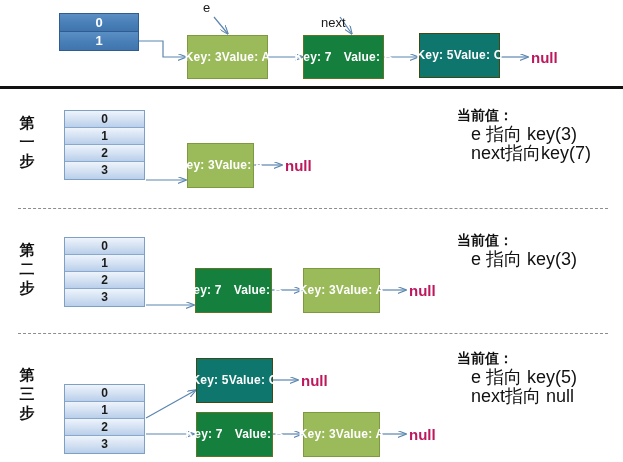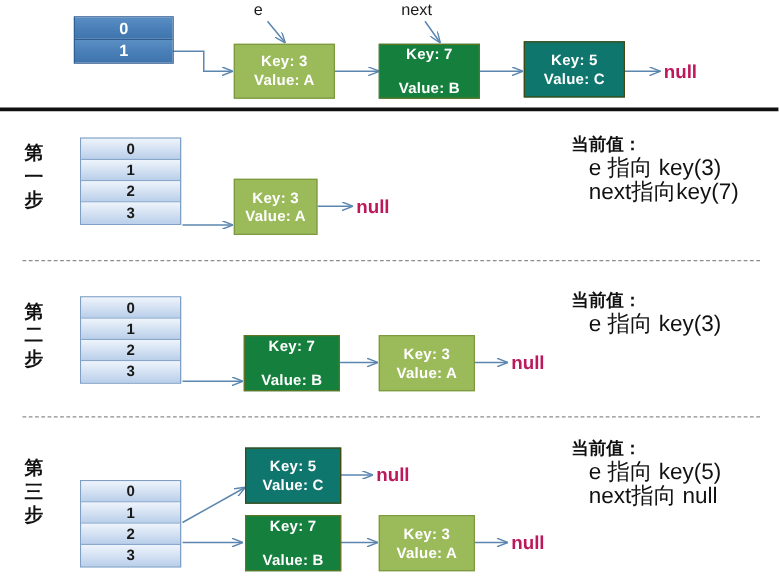--- a/index.html
+++ b/index.html
@@ -55,21 +55,21 @@
     border-bottom: 1px solid #8aa8cb;
     box-sizing: border-box;
   }
   .arr-lite .cell:last-child { border-bottom: none; }
 
   
   .node {
     position: absolute;
     box-sizing: border-box;
     display: flex;
-    flex-direction: column;
+    flex-direction: row;
     justify-content: center;
     align-items: center;
     color: #ffffff;
     font-size: 12px;
     font-weight: bold;
     letter-spacing: 0.2px;
     line-height: 15px;
   }
   .node .ln { white-space: nowrap; }
   .node.light {
@@ -205,21 +205,21 @@
       <path d="M340,17 L352,34"></path>
     </g>
   </svg>
 
   <div class="arr-top" style="left:59px; top:13px; width:80px;">
     <div class="cell">0</div>
     <div class="cell">1</div>
   </div>
 
   <div class="ptr-lbl" style="left:203px; top:0px;">e</div>
-  <div class="ptr-lbl" style="left:321px; top:0px;">next</div>
+  <div class="ptr-lbl" style="left:321px; top:15px;">next</div>
 
   <div class="node light" style="left:187px; top:35px; width:81px; height:44px;">
     <div class="ln">Key: 3</div>
     <div class="ln">Value: A</div>
   </div>
   <div class="node mid" style="left:303px; top:35px; width:81px; height:44px;">
     <div class="ln">Key: 7</div>
     <div class="ln">Value: B</div>
   </div>
   <div class="node dark" style="left:419px; top:33px; width:81px; height:45px;">

